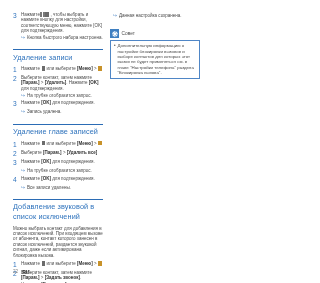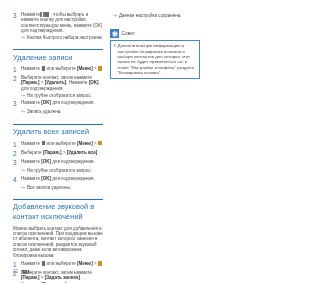--- a/index.html
+++ b/index.html
@@ -275,21 +275,21 @@
           </div>
         </div>
         <div class="subnote">
           <div class="subnote-icon">↪</div>
           <div class="subnote-text">Запись удалена.</div>
         </div>
       </div>
 
       <div class="sec-block">
         <div class="sec-rule"></div>
-        <div class="sec-title">Удалить всех записей</div>
+        <div class="sec-title">Удаление главе записей</div>
 
         <div class="step">
           <div class="step-num">1</div>
           <div class="step-body">
             Нажмите <span class="keyglyph"></span> или выберите <b>[Меню]</b> &gt; <span class="keyglyph amber"></span>
           </div>
         </div>
 
         <div class="step">
           <div class="step-num">2</div>
@@ -317,21 +317,21 @@
         </div>
         <div class="subnote">
           <div class="subnote-icon">↪</div>
           <div class="subnote-text">Все записи удалены.</div>
         </div>
       </div>
 
       <div class="sec-block">
         <div class="sec-rule"></div>
         <div class="sec-title">Добавление звуковой в</div>
-        <div class="sec-title" style="margin-top:-3px;">контакт исключений</div>
+        <div class="sec-title" style="margin-top:-3px;">список исключений</div>
 
         <div class="para" style="margin-top:4px;">Можно выбрать контакт для добавления в список исключений. При входящем вызове от абонента, контакт которого занесен в список исключений, раздается звуковой сигнал, даже если активирована блокировка вызова.</div>
 
         <div class="step">
           <div class="step-num">1</div>
           <div class="step-body">
             Нажмите <span class="keyglyph"></span> или выберите <b>[Меню]</b> &gt; <span class="keyglyph amber"></span>
           </div>
         </div>
 

